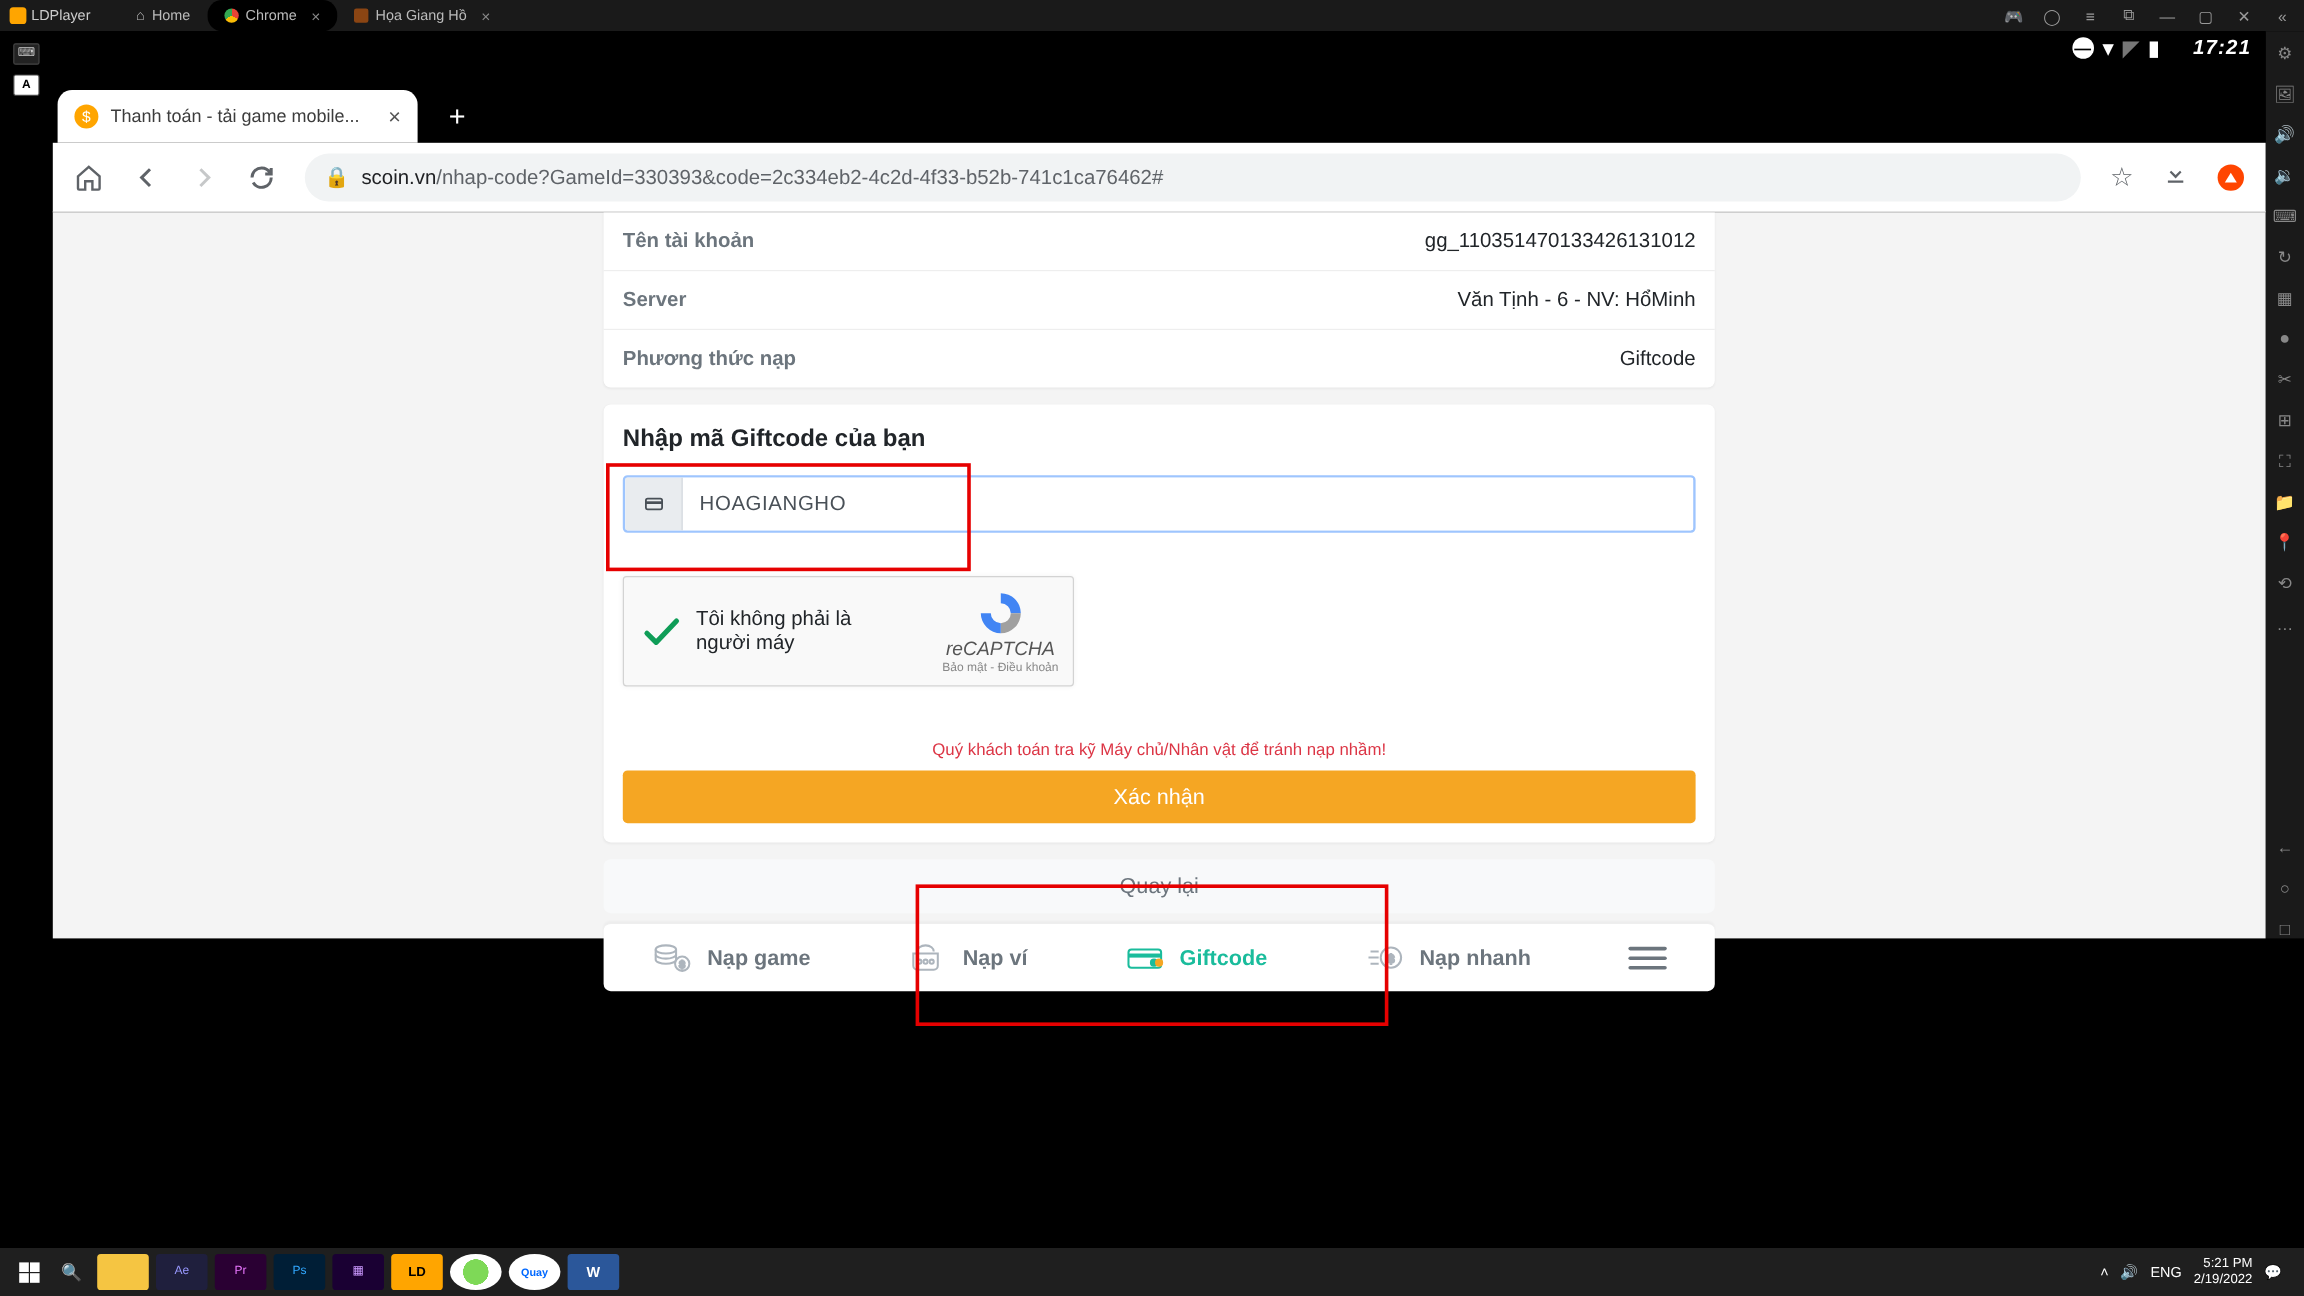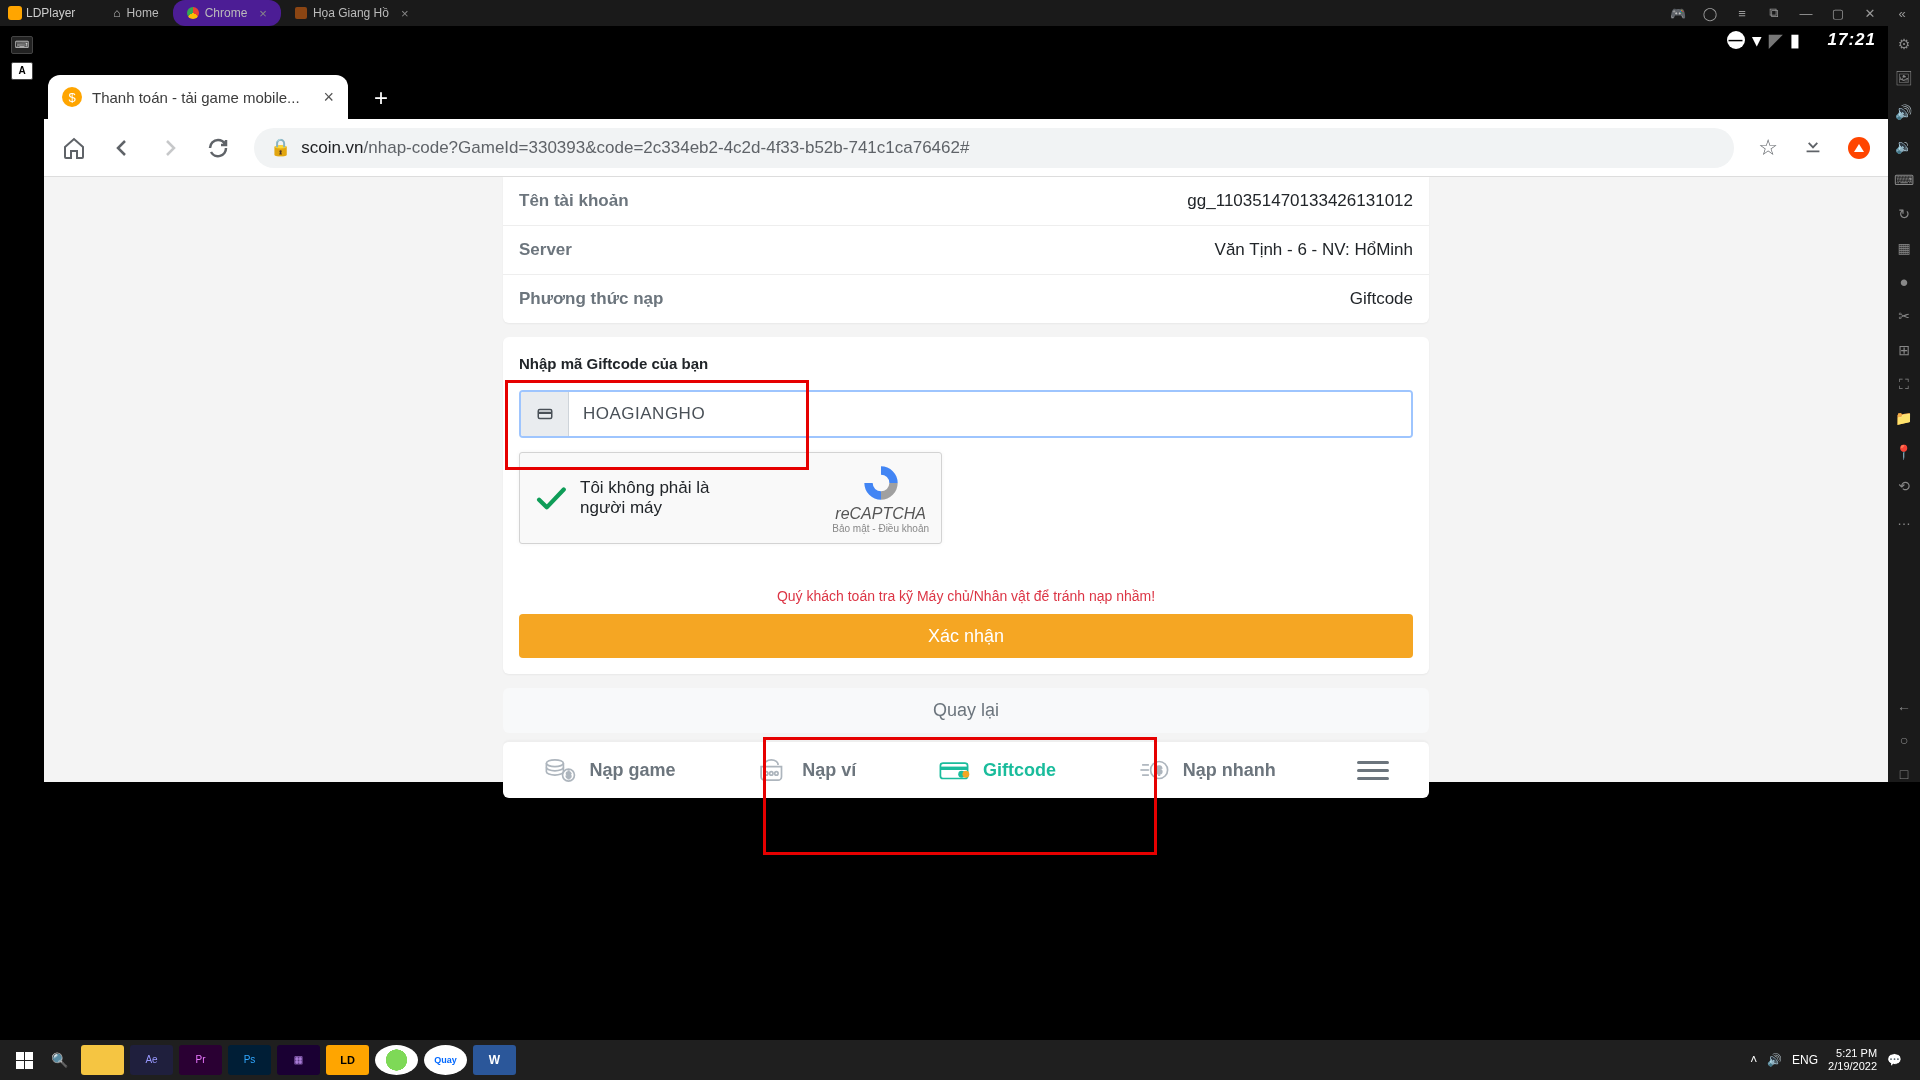--- a/index.html
+++ b/index.html
@@ -4,21 +4,21 @@
   <style>
     * { margin: 0; padding: 0; box-sizing: border-box; font-family: "Segoe UI", Arial, sans-serif; }
     body { width: 1920px; height: 1080px; background: #000; overflow: hidden; position: relative; }
 
     
     .ld-titlebar { height: 26px; background: #1a1a1a; display: flex; align-items: center; color: #ccc; font-size: 12px; }
     .ld-logo { display: flex; align-items: center; padding: 0 8px; gap: 4px; }
     .ld-logo-icon { width: 14px; height: 14px; background: #ffa500; border-radius: 3px; }
     .ld-tabs { display: flex; height: 100%; margin-left: 16px; }
     .ld-tab { display: flex; align-items: center; gap: 6px; padding: 0 14px; height: 100%; font-size: 12px; color: #bbb; }
-    .ld-tab.active { background: #4c1d95; border-radius: 12px; }
+    .ld-tab.active { background: #000000; border-radius: 12px; }
     .ld-tab-close { margin-left: 6px; color: #888; font-size: 13px; }
     .ld-ctrls { margin-left: auto; display: flex; align-items: center; gap: 12px; padding-right: 8px; color: #999; }
     .ld-ctrl { width: 20px; text-align: center; font-size: 13px; }
 
     
     .ld-side { position: absolute; right: 0; top: 26px; width: 32px; height: 756px; background: #1a1a1a; display: flex; flex-direction: column; align-items: center; gap: 18px; padding-top: 10px; }
     .ld-side-ico { width: 16px; height: 16px; color: #888; font-size: 14px; display: flex; align-items: center; justify-content: center; }
 
     
     .android-area { position: absolute; left: 44px; top: 26px; width: 1844px; height: 756px; background: #000; }
@@ -52,29 +52,29 @@
     
     .page { position: absolute; top: 151px; left: 0; right: 0; bottom: 0; background: #f4f4f4; display: flex; justify-content: center; }
     .card-stack { width: 926px; display: flex; flex-direction: column; }
     .info-section { background: #fff; border-radius: 0 0 6px 6px; box-shadow: 0 1px 2px rgba(0,0,0,0.05); }
     .info-row { display: flex; justify-content: space-between; align-items: center; padding: 14px 16px; border-bottom: 1px solid #eee; font-size: 17px; }
     .info-row:last-child { border-bottom: none; }
     .info-label { color: #6c757d; font-weight: 600; }
     .info-value { color: #212529; }
 
     .giftcode-section { background: #fff; border-radius: 6px; margin-top: 14px; padding: 18px 16px 16px 16px; box-shadow: 0 1px 2px rgba(0,0,0,0.05); }
-    .gc-heading { font-size: 15px; font-weight: 700; color: #212529; margin-bottom: 18px; }
+    .gc-heading { font-size: 20px; font-weight: 700; color: #212529; margin-bottom: 18px; }
 
     .input-wrap { position: relative; }
     .input-row { display: flex; border: 2px solid #9ec5fe; border-radius: 4px; overflow: hidden; }
     .input-addon { width: 48px; background: #e9ecef; display: flex; align-items: center; justify-content: center; border-right: 1px solid #ced4da; color: #495057; }
     .gc-input { flex: 1; border: none; padding: 12px 14px; font-size: 17px; outline: none; color: #495057; letter-spacing: 0.5px; }
     .red-box-1 { position: absolute; top: -10px; left: -14px; width: 304px; height: 90px; border: 3px solid #e60000; pointer-events: none; }
 
-    .recaptcha { margin-top: 14px; width: 423px; height: 92px; border: 1px solid #d3d3d3; border-radius: 3px; background: #f9f9f9; display: flex; align-items: center; padding: 0 12px; box-shadow: 0 0 4px rgba(0,0,0,0.05); }
+    .recaptcha { margin-top: 36px; width: 376px; height: 92px; border: 1px solid #d3d3d3; border-radius: 3px; background: #f9f9f9; display: flex; align-items: center; padding: 0 12px; box-shadow: 0 0 4px rgba(0,0,0,0.05); }
     .rc-check { width: 38px; height: 38px; display: flex; align-items: center; justify-content: center; }
     .rc-check svg { width: 34px; height: 34px; }
     .rc-text { font-size: 17px; color: #212529; margin-left: 10px; line-height: 1.2; width: 178px; }
     .rc-badge { margin-left: auto; text-align: center; font-size: 10px; color: #888; }
     .rc-logo { width: 46px; height: 40px; margin: 0 auto 2px auto; position: relative; }
     .rc-logo svg { width: 100%; height: 100%; }
     .rc-links { font-size: 10px; color: #888; }
 
     .warning-txt { text-align: center; font-size: 14px; color: #dc3545; margin-top: 44px; }
     .confirm-btn { width: 100%; height: 44px; background: #f5a623; color: #fff; border: none; border-radius: 4px; font-size: 18px; margin-top: 10px; cursor: pointer; }

